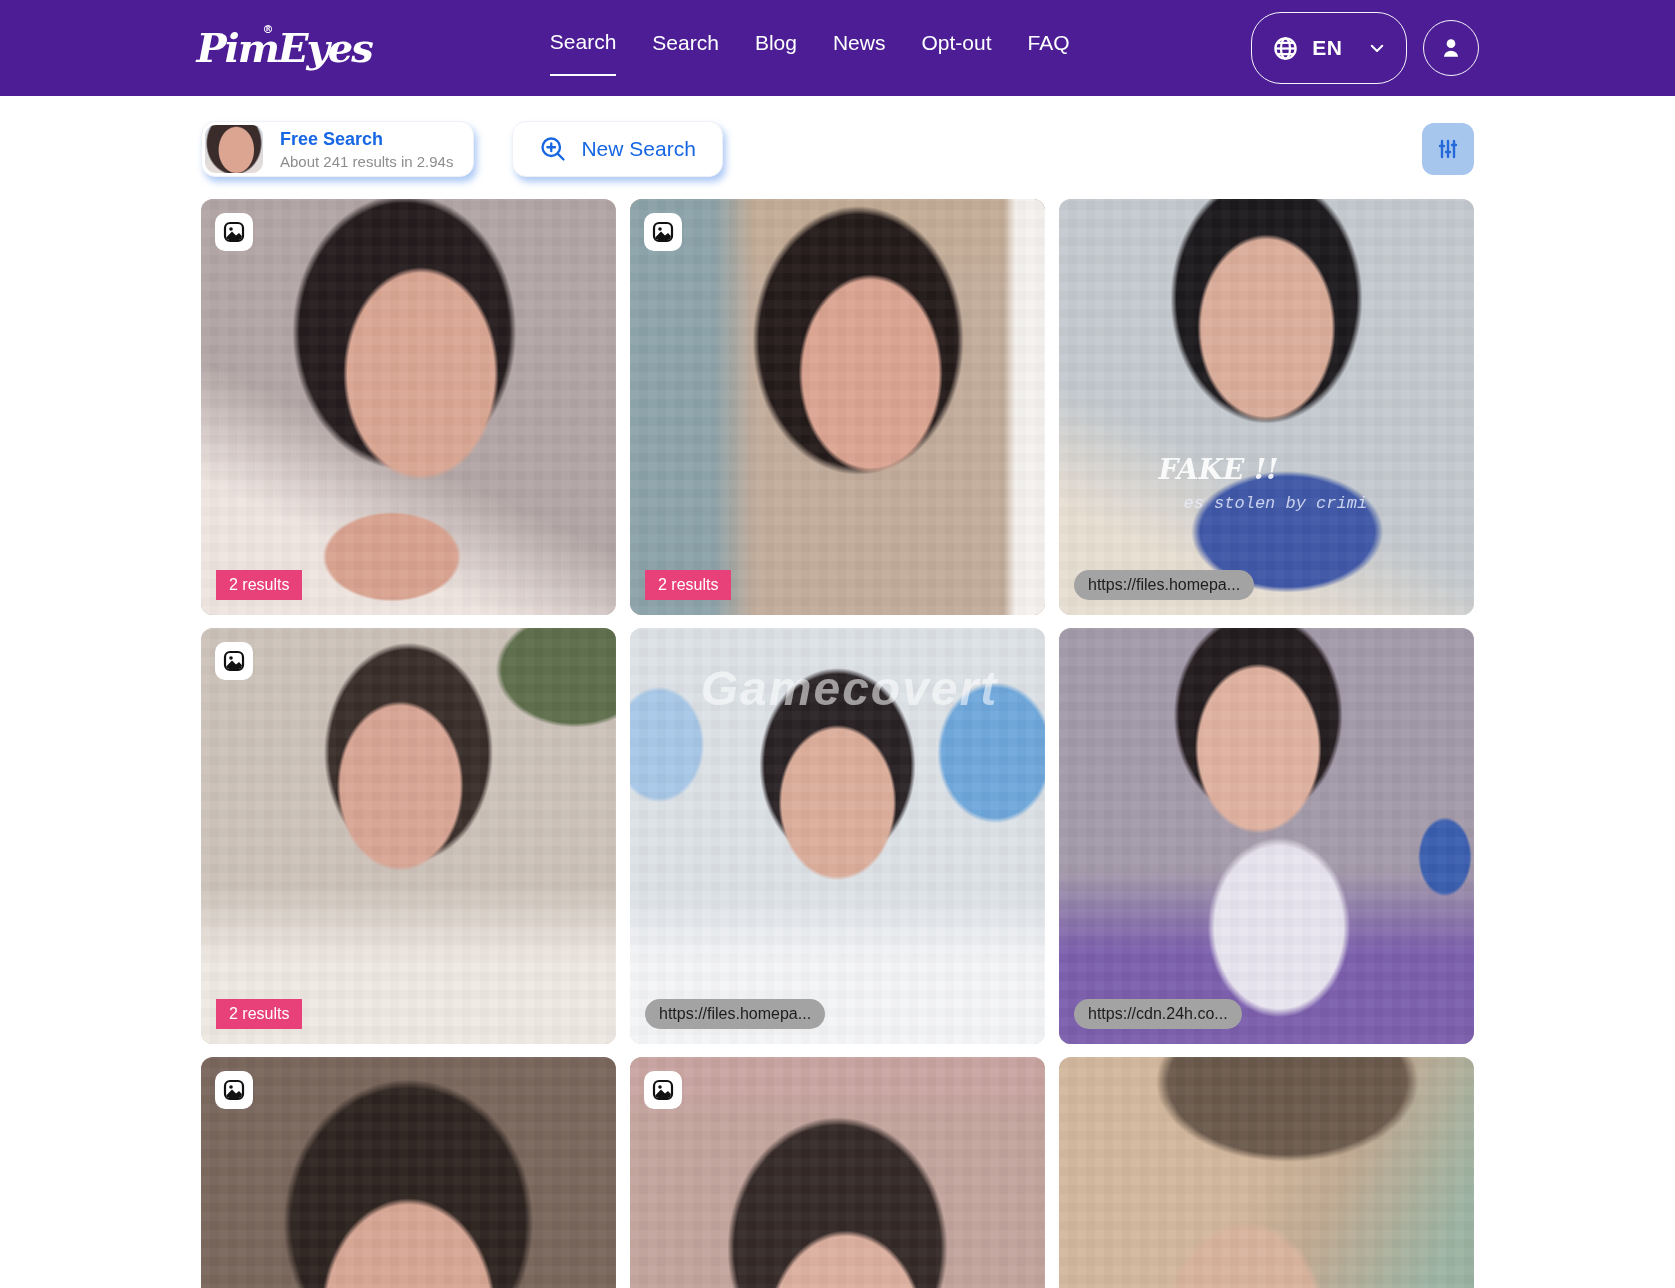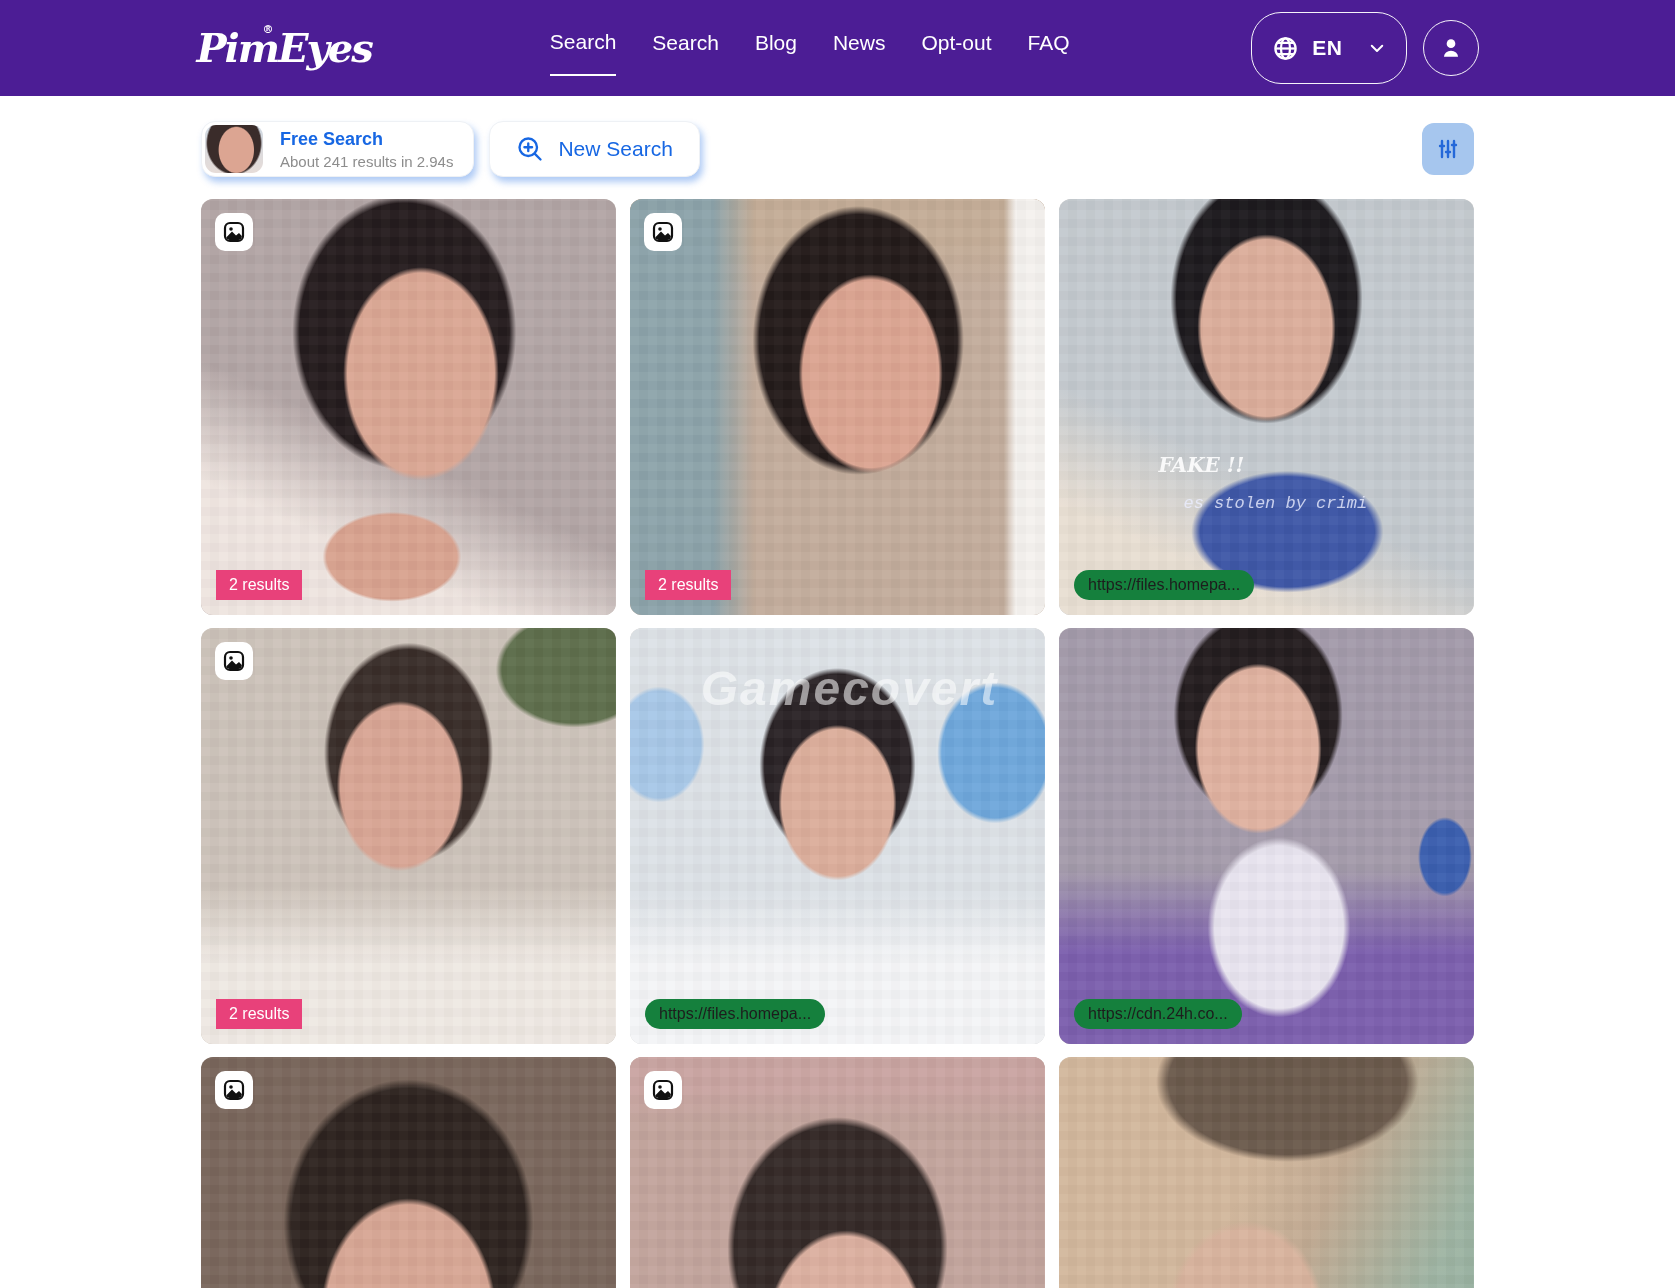--- a/index.html
+++ b/index.html
@@ -22,21 +22,21 @@
     border-radius: 30px; display: flex; align-items: center; padding: 0 20px; gap: 13px;
     color: #fff; cursor: pointer; }
   .lang-code { font-size: 21px; font-weight: bold; letter-spacing: 0.5px; }
   .lang-pill .chev { margin-left: 12px; display: flex; }
   .account-btn { width: 56px; height: 56px; border-radius: 50%;
     border: 1.5px solid rgba(255,255,255,0.95); display: flex; align-items: center;
     justify-content: center; cursor: pointer; }
 
   
   .main { width: 1273px; margin: 0 auto; }
-  .toolbar { margin-top: 25px; display: flex; align-items: center; gap: 15px; }
+  .toolbar { margin-top: 25px; display: flex; align-items: center; gap: 38px; }
   .chip { height: 56px; background: #fff; border-radius: 14px;
     border: 1px solid #eef1f5;
     box-shadow: 3px 5px 7px rgba(23,103,227,0.35);
     display: flex; align-items: center; cursor: pointer; }
   .search-chip { padding-right: 20px; }
   .thumb { width: 58px; height: 48px; margin: 3px; border-radius: 11px; flex: 0 0 auto;
     background:
       radial-gradient(26px 34px at 54% 52%, #dca592 0 66%, rgba(220,165,146,0) 70%),
       radial-gradient(44px 50px at 50% 38%, #3a2c2a 0 60%, rgba(58,44,42,0) 64%),
       linear-gradient(180deg, #cfd8e2 0%, #e6dcd8 100%); }
@@ -112,28 +112,28 @@
       radial-gradient(205px 125px at 55% 6%, #6b5a4c 0 58%, rgba(107,90,76,0) 64%),
       linear-gradient(115deg, #d3b89d 0 40%, #c2ab93 55%, #9fb5a4 78%, #8fae9e 100%); }
 
   .corner-icon { position: absolute; top: 14px; left: 14px; width: 38px; height: 38px;
     background: #fff; border-radius: 10px; display: flex; align-items: center;
     justify-content: center; }
   .badge { position: absolute; left: 15px; bottom: 15px; font-size: 16px;
     white-space: nowrap; }
   .badge-results { background: #e8417a; color: #fff; padding: 6px 13px;
     border-radius: 0; }
-  .badge-url { background: #15803d; color: #1d1d1d; padding: 6px 14px;
+  .badge-url { background: #a3a3a3; color: #1d1d1d; padding: 6px 14px;
     border-radius: 17px; }
   .watermark { position: absolute; top: 8%; left: 12px; width: 100%; text-align: center;
     color: rgba(255,255,255,0.55); font-size: 48px; font-weight: bold;
     letter-spacing: 2px; pointer-events: none; font-style: italic; }
   .overlay-1 { position: absolute; top: 61%; left: 24%;
     color: rgba(255,255,255,0.88); font-family: "DejaVu Serif", serif;
-    font-style: italic; font-weight: bold; font-size: 20px; pointer-events: none; }
+    font-style: italic; font-weight: bold; font-size: 28px; pointer-events: none; }
   .overlay-2 { position: absolute; top: 71%; left: 30%;
     color: rgba(235,238,255,0.8); font-family: Liberation Mono, monospace;
     font-style: italic; font-size: 17px; pointer-events: none; }
 </style>
 </head>
 <body>
 
 <div class="header">
   <div class="header-inner">
     <div class="logo">

